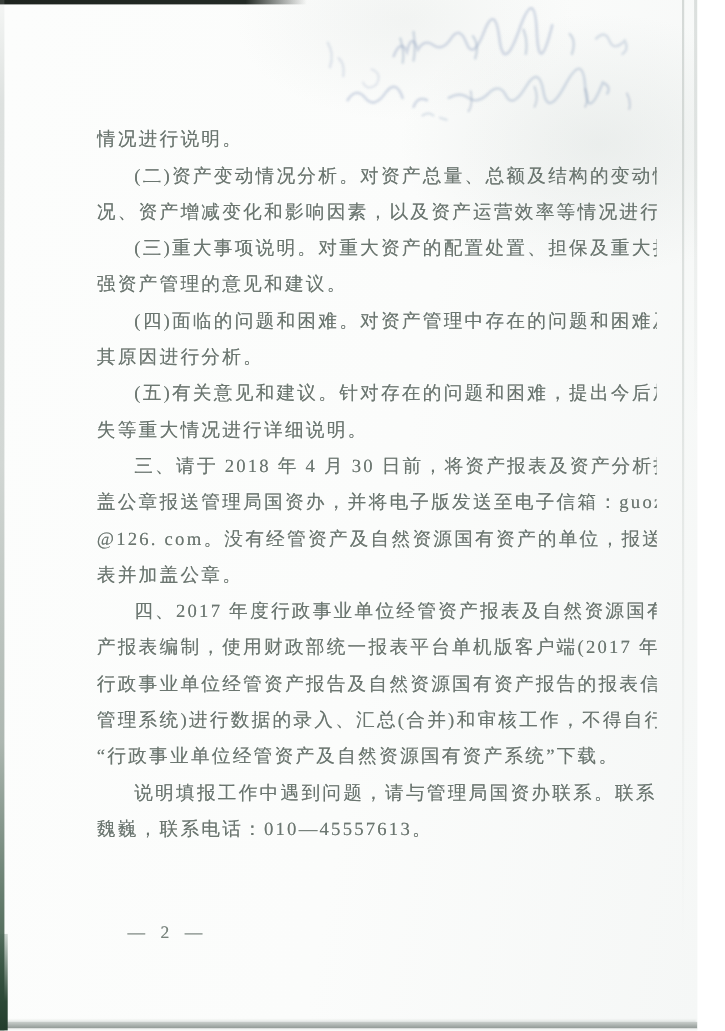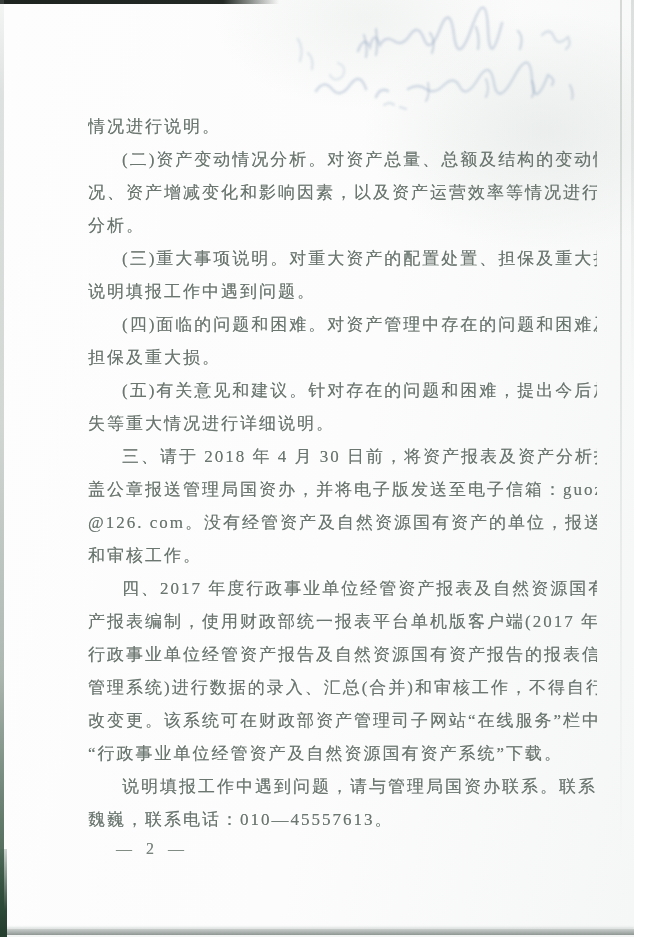--- a/index.html
+++ b/index.html
@@ -131,51 +131,49 @@
   </svg>
 
   <div class="text-block">
 
       <div class="line end">情况进行说明。</div>
 
       <div class="line indent">(二)资产变动情况分析。对资产总量、总额及结构的变动情</div>
 
       <div class="line">况、资产增减变化和影响因素，以及资产运营效率等情况进行全面</div>
 
-      <div class="line end">分析。</div>
 
       <div class="line indent">(三)重大事项说明。对重大资产的配置处置、担保及重大损</div>
 
-      <div class="line end">说明填报工作中遇到问题。</div>
+      <div class="line end">强资产管理的意见和建议。</div>
 
       <div class="line indent">(四)面临的问题和困难。对资产管理中存在的问题和困难及</div>
 
-      <div class="line end">担保及重大损。</div>
+      <div class="line end">其原因进行分析。</div>
 
       <div class="line indent">(五)有关意见和建议。针对存在的问题和困难，提出今后加</div>
 
       <div class="line end">失等重大情况进行详细说明。</div>
 
       <div class="line indent">三、请于 2018 年 4 月 30 日前，将资产报表及资产分析报告加</div>
 
       <div class="line">盖公章报送管理局国资办，并将电子版发送至电子信箱：guoziban</div>
 
       <div class="line">@126. com。没有经管资产及自然资源国有资产的单位，报送空</div>
 
-      <div class="line end">和审核工作。</div>
+      <div class="line end">表并加盖公章。</div>
 
       <div class="line indent">四、2017 年度行政事业单位经管资产报表及自然资源国有资</div>
 
       <div class="line">产报表编制，使用财政部统一报表平台单机版客户端(2017 年度</div>
 
       <div class="line">行政事业单位经管资产报告及自然资源国有资产报告的报表信息</div>
 
       <div class="line">管理系统)进行数据的录入、汇总(合并)和审核工作，不得自行修</div>
 
-      <div class="line">改变更。该系统可在财政部资产管理司子网站“在线服务”栏中</div>
 
       <div class="line end">“行政事业单位经管资产及自然资源国有资产系统”下载。</div>
 
       <div class="line indent">说明填报工作中遇到问题，请与管理局国资办联系。联系人：</div>
 
       <div class="line end">魏巍，联系电话：010—45557613。</div>
     </div>
 
   <div class="page-number">— 2 —</div>
 

